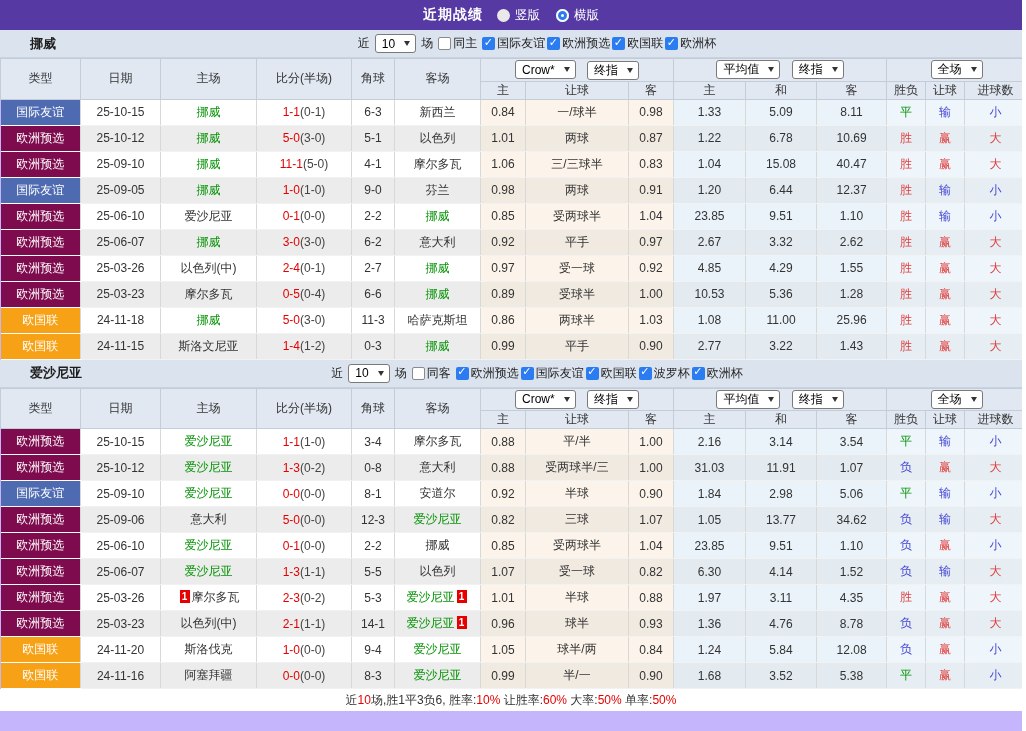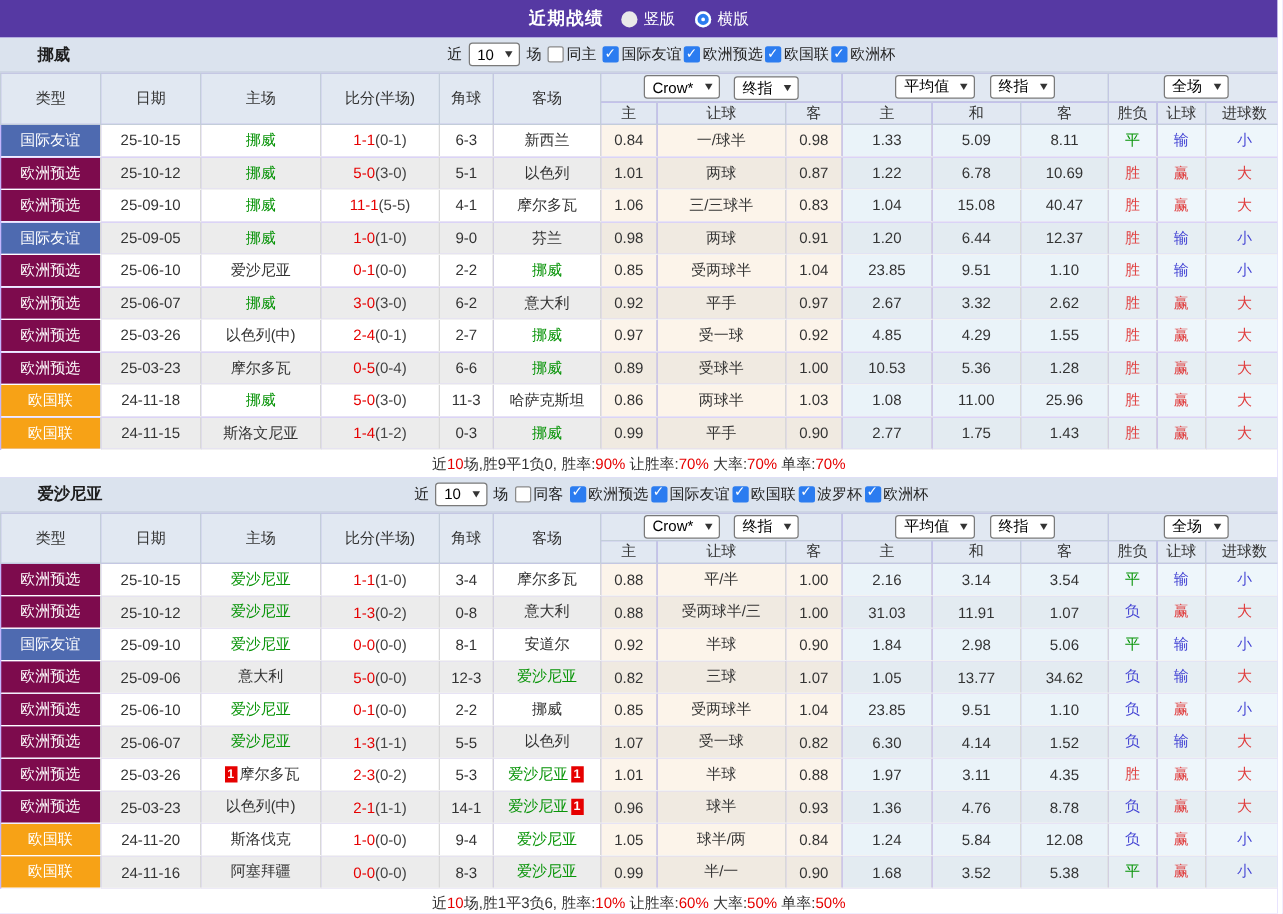--- a/index.html
+++ b/index.html
@@ -209,21 +209,21 @@
               <td class="c-avg">6.78</td>
               <td class="c-avg">10.69</td>
               <td class="c-res" style="color: rgb(224, 62, 62);">胜</td>
               <td class="c-res" style="color: rgb(224, 62, 62);">赢</td>
               <td class="c-res" style="color: rgb(224, 62, 62);">大</td>
             </tr>
             <tr class="odd">
               <td class="badge" style="background: rgb(125, 11, 77);">欧洲预选</td>
               <td>25-09-10</td>
               <td><span class="team green">挪威</span></td>
-              <td><span class="score-main">11-1</span><span class="score-half">(5-5)</span></td>
+              <td><span class="score-main">11-1</span><span class="score-half">(5-0)</span></td>
               <td>4-1</td>
               <td><span class="team">摩尔多瓦</span></td>
               <td class="c-odds">1.06</td>
               <td class="c-odds">三/三球半</td>
               <td class="c-odds">0.83</td>
               <td class="c-avg">1.04</td>
               <td class="c-avg">15.08</td>
               <td class="c-avg">40.47</td>
               <td class="c-res" style="color: rgb(224, 62, 62);">胜</td>
               <td class="c-res" style="color: rgb(224, 62, 62);">赢</td>
@@ -335,29 +335,28 @@
               <td class="badge" style="background: rgb(247, 162, 22);">欧国联</td>
               <td>24-11-15</td>
               <td><span class="team">斯洛文尼亚</span></td>
               <td><span class="score-main">1-4</span><span class="score-half">(1-2)</span></td>
               <td>0-3</td>
               <td><span class="team green">挪威</span></td>
               <td class="c-odds">0.99</td>
               <td class="c-odds">平手</td>
               <td class="c-odds">0.90</td>
               <td class="c-avg">2.77</td>
-              <td class="c-avg">1.75</td>
+              <td class="c-avg">3.22</td>
               <td class="c-avg">1.43</td>
               <td class="c-res" style="color: rgb(224, 62, 62);">胜</td>
               <td class="c-res" style="color: rgb(224, 62, 62);">赢</td>
               <td class="c-res" style="color: rgb(224, 62, 62);">大</td>
             </tr>
           </tbody>
     </table>
-    <div class="summary"><span>近</span><span class="red">10</span><span>场,胜9平1负0, 胜率:</span><span class="red">90%</span><span> 让胜率:</span><span class="red">70%</span><span> 大率:</span><span class="red">70%</span><span> 单率:</span><span class="red">70%</span></div>
   </section>
 
   <section class="team-section">
     <div class="filterbar">
       <span class="team-name">爱沙尼亚</span>
       <div class="filters">
         <span>近</span>
         <span class="sel">
               <span class="sel-t">10</span>
               <span class="arr"></span>

